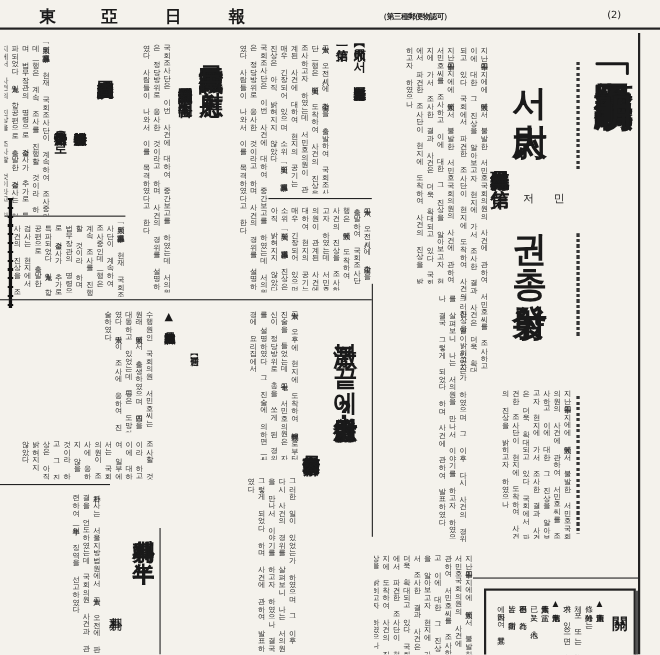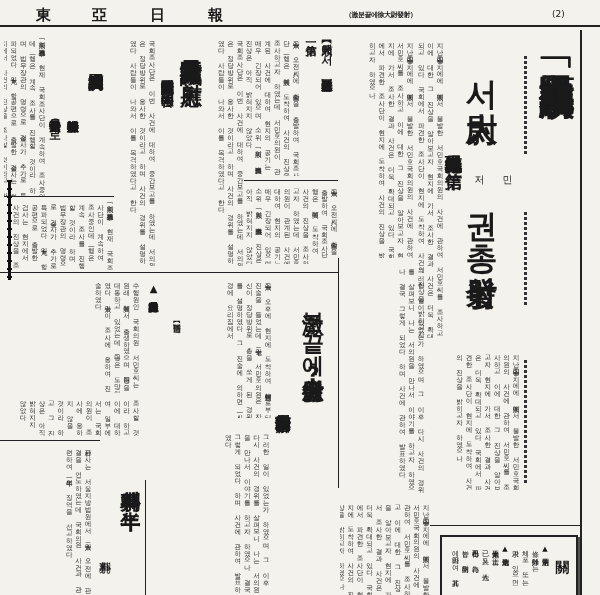--- a/index.html
+++ b/index.html
@@ -21,21 +21,21 @@
       background:repeating-linear-gradient(#111 0 2px,transparent 2px 8px);}
 </style>
 </head>
 <body>
 
 <div class="masthead">
   <span class="mh-char" style="left:36px">東</span>
   <span class="mh-char" style="left:92px">亞</span>
   <span class="mh-char" style="left:150px">日</span>
   <span class="mh-char" style="left:208px">報</span>
-  <span class="mh-edition">（激분끝에徐大尉發射）</span>
+  <span class="mh-edition">（第三種郵便物認可）</span>
   <span class="mh-page">(2)</span>
 </div>
 <div class="rule" style="left:0;top:25px;width:600px;height:1.5px"></div>
 
 <div class="rule" style="left:580px;top:30px;width:1.5px;height:565px"></div>
 
 <div class="bracket-dash" style="left:524px;top:56px;height:100px"></div>
 <div class="bracket-dash" style="left:524px;top:212px;height:95px"></div>
 <div class="bracket-dash" style="left:524px;top:360px;height:125px"></div>
 <div class="vtext h1" style="left:533px;top:46px;font-size:35px;letter-spacing:1px">「順天徐議員事件」續々解明</div>

